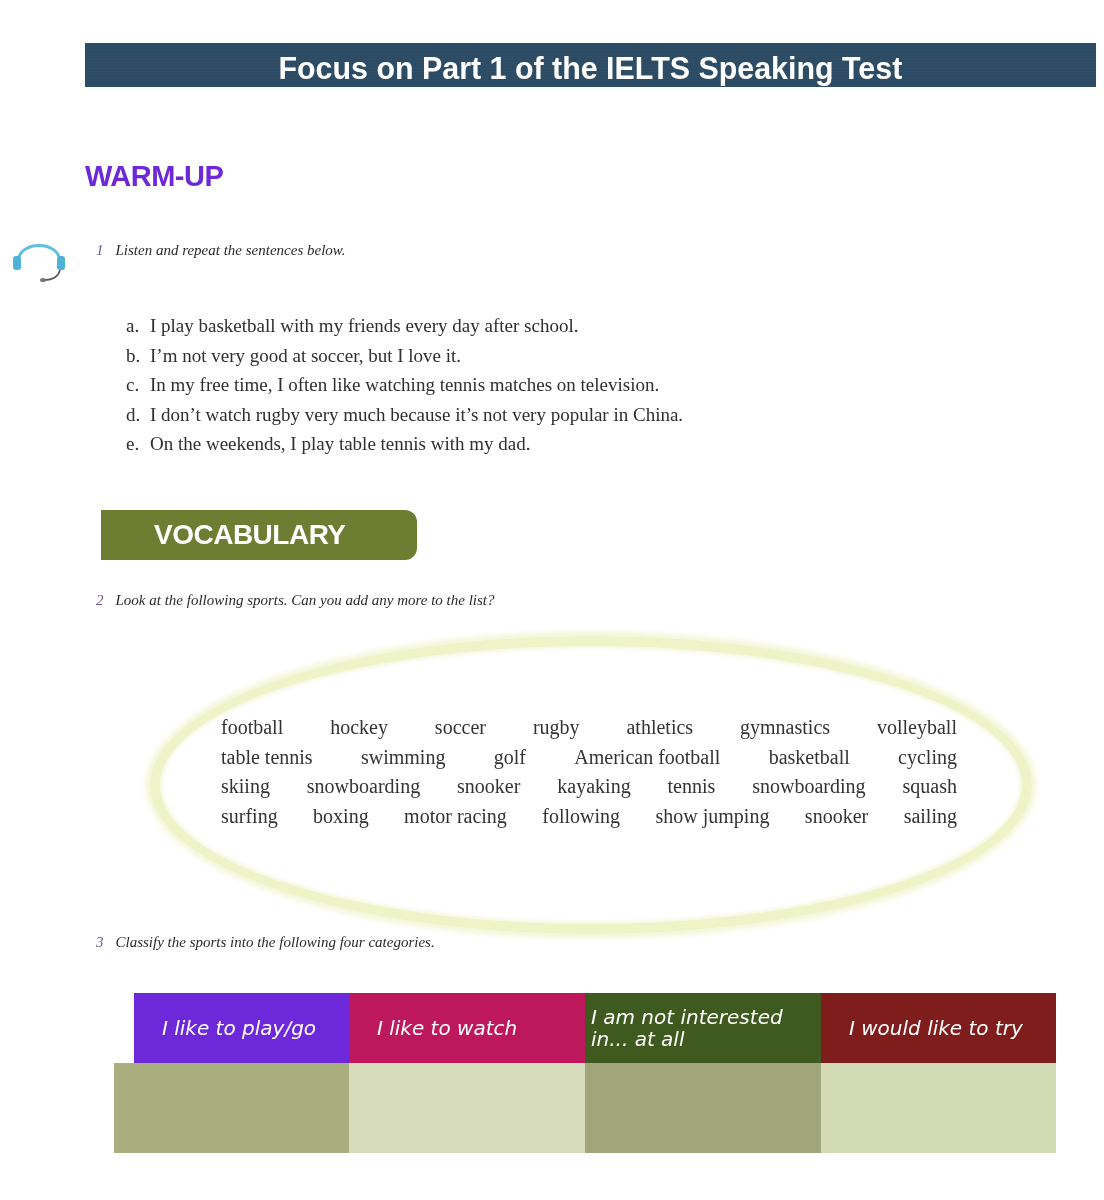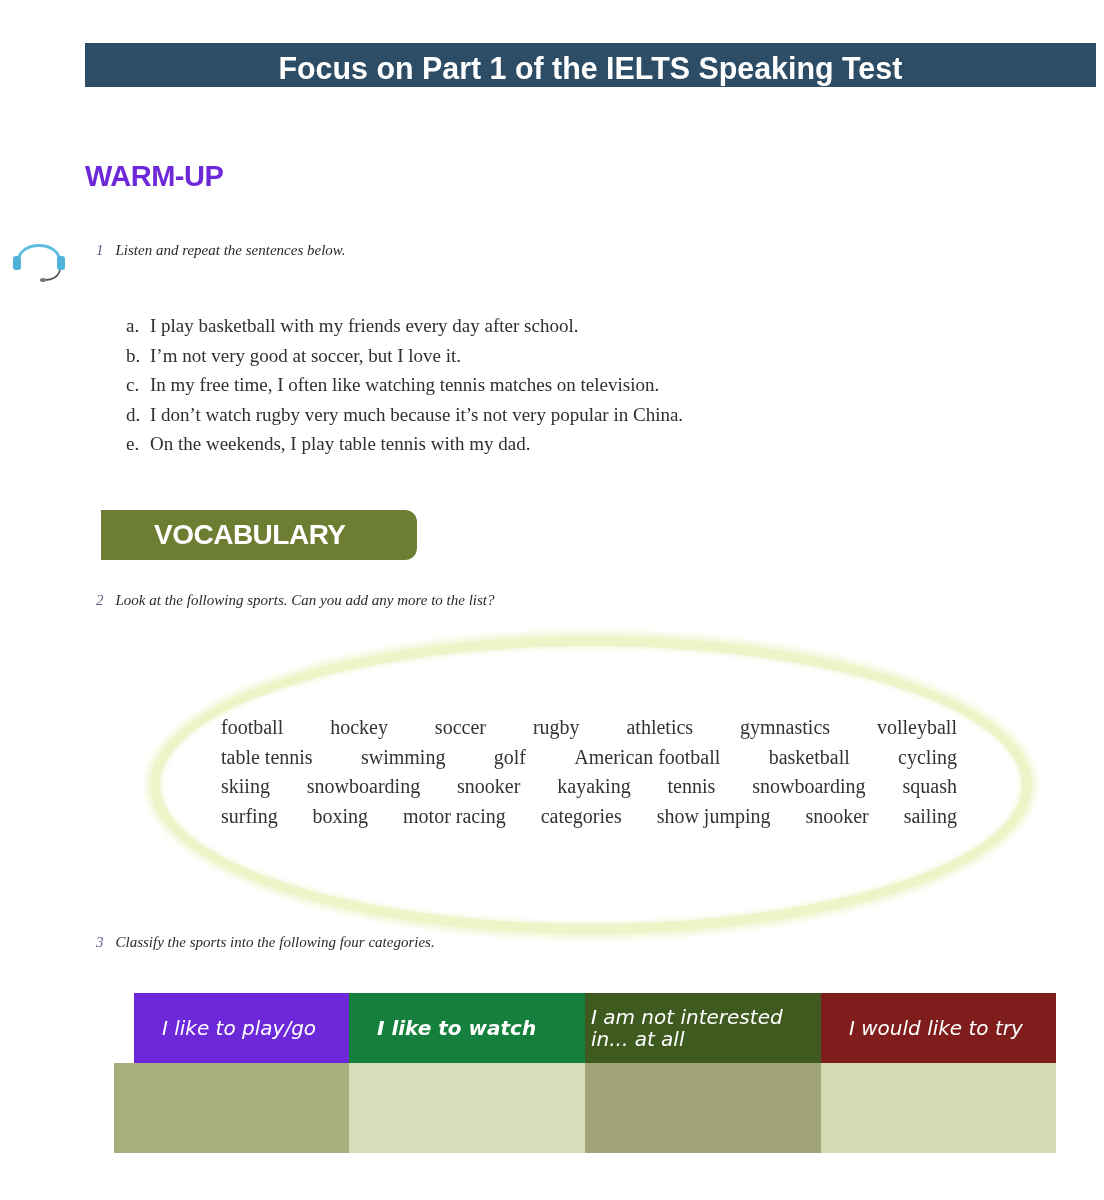--- a/index.html
+++ b/index.html
@@ -19,21 +19,21 @@
     border-radius:0 12px 12px 0; display:flex; align-items:center;margin-left:16px; }
   .vocab span { font-family:"Liberation Sans", sans-serif; font-weight:bold; color:#fff; font-size:28px; margin-left:53px; letter-spacing:-0.5px; }
   .oval { position:absolute; left:150px; top:636px; width:862px; height:278px; border-radius:50%;
     border:10px solid #eef3c8; box-shadow: 0 0 6px 4px #f1f6d4, inset 0 0 4px 2px #f3f7dc; }
   .words { position:absolute; left:221px; top:713px; width:736px; font-size:20px; line-height:29.5px; color:#333; }
   .words .row { display:flex; justify-content:space-between; white-space:nowrap; }
   .table { position:absolute; left:114px; top:993px; width:942px; height:160px; display:grid; grid-template-columns:235px 236px 236px 235px; grid-template-rows:70px 90px; }
   .th { display:flex; align-items:center; padding-left:28px; font-family:"DejaVu Sans", sans-serif; font-style:italic; color:#fff; font-size:20px; line-height:22px; }
   .th.c3 { padding-left:6px; }
   .th.c1 { background:#6d28d9;margin-left:20px; }
-  .th.c2 { background:#15803d;font-weight:bold; }
+  .th.c2 { background:#be185d; }
   .th.c3 { background:#3e5a1f; }
   .th.c4 { background:#7f1d1d; }
   .td.c1 { background:#a8ae7e; }
   .td.c2 { background:#d6dcbc; }
   .td.c3 { background:#a2a57a; }
   .td.c4 { background:#d3dbb4; }
 </style>
 </head>
 <body>
 
@@ -97,21 +97,21 @@
     <span>snooker</span>
     <span>kayaking</span>
     <span>tennis</span>
     <span>snowboarding</span>
     <span>squash</span>
   </div>
   <div class="row">
     <span>surfing</span>
     <span>boxing</span>
     <span>motor racing</span>
-    <span>categories</span>
+    <span>following</span>
     <span>show jumping</span>
     <span>snooker</span>
     <span>sailing</span>
   </div>
 </div>
 
 <div class="instr" style="top:934px;">
   <span class="num">3</span><span>Classify the sports into the following four categories.</span>
 </div>
 

